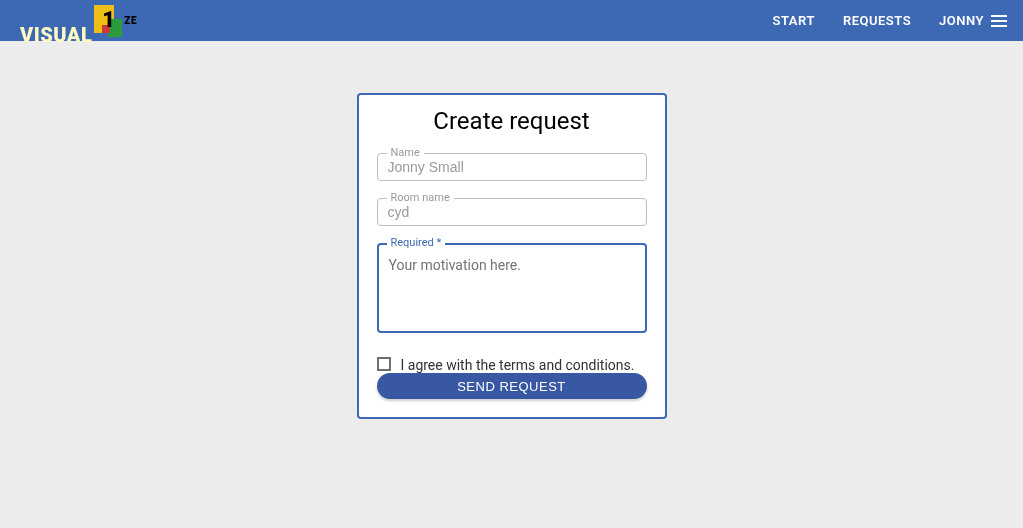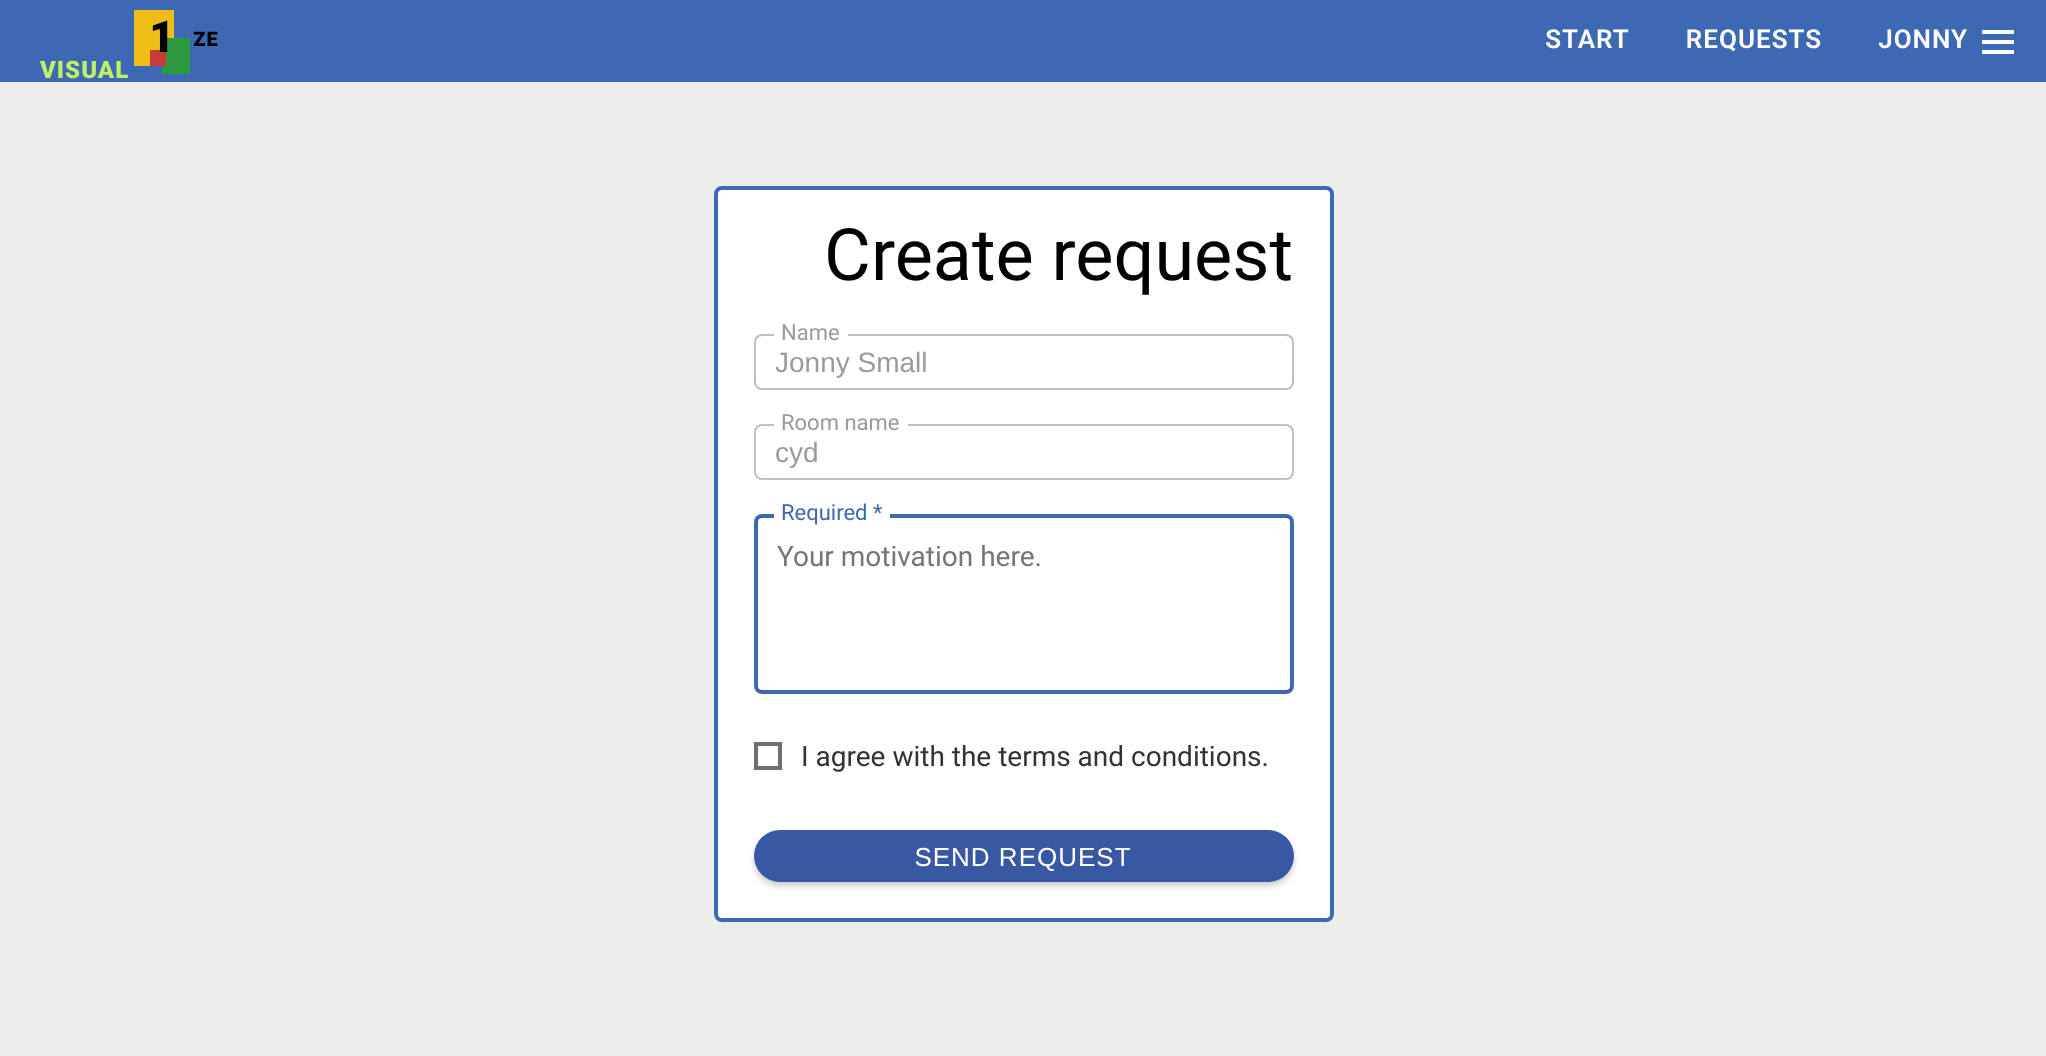--- a/index.html
+++ b/index.html
@@ -18,23 +18,23 @@
       justify-content: space-between;
       padding: 0 16px 0 20px;
     }
     .logo {
       display: flex;
       align-items: center;
       gap: 2px;
     }
     .logo-text-left {
       font-weight: 900;
-      font-size: 12px;
-      letter-spacing: 0.5px;
-      color: #bef264;
+      font-size: 20px;
+      letter-spacing: 0.5px;
+      color: #fef9c3;
       margin-top: 28px;
     }
     .logo-block {
       position: relative;
       width: 28px;
       height: 36px;
     }
     .logo-yellow {
       position: absolute;
       width: 20px;
@@ -109,23 +109,23 @@
       padding-top: 52px;
     }
     .card {
       width: 310px;
       background: #fff;
       border: 2px solid #3d68b3;
       border-radius: 4px;
       padding: 12px 18px 18px 18px;
     }
     .card-title {
-      font-size: 36px;
+      font-size: 24px;
       font-weight: 400;
-      text-align: right;
+      text-align: center;
       color: #000;
       margin-bottom: 18px;
     }
     .field {
       position: relative;
       margin-bottom: 17px;
     }
     .field-legend {
       position: absolute;
       top: -7px;
@@ -161,21 +161,20 @@
       font-size: 14px;
       color: #555;
       background: #fff;
       outline: none;
       resize: none;
       font-family: inherit;
     }
     .checkbox-row {
       display: flex;
       gap: 10px;
-      margin-bottom: 28px;
       margin-top: 20px;
     }
     .checkbox {
       width: 14px;
       height: 14px;
       border: 2px solid #6f6f6f;
       cursor: pointer;
     }
     .checkbox-label {
       font-size: 14px;

